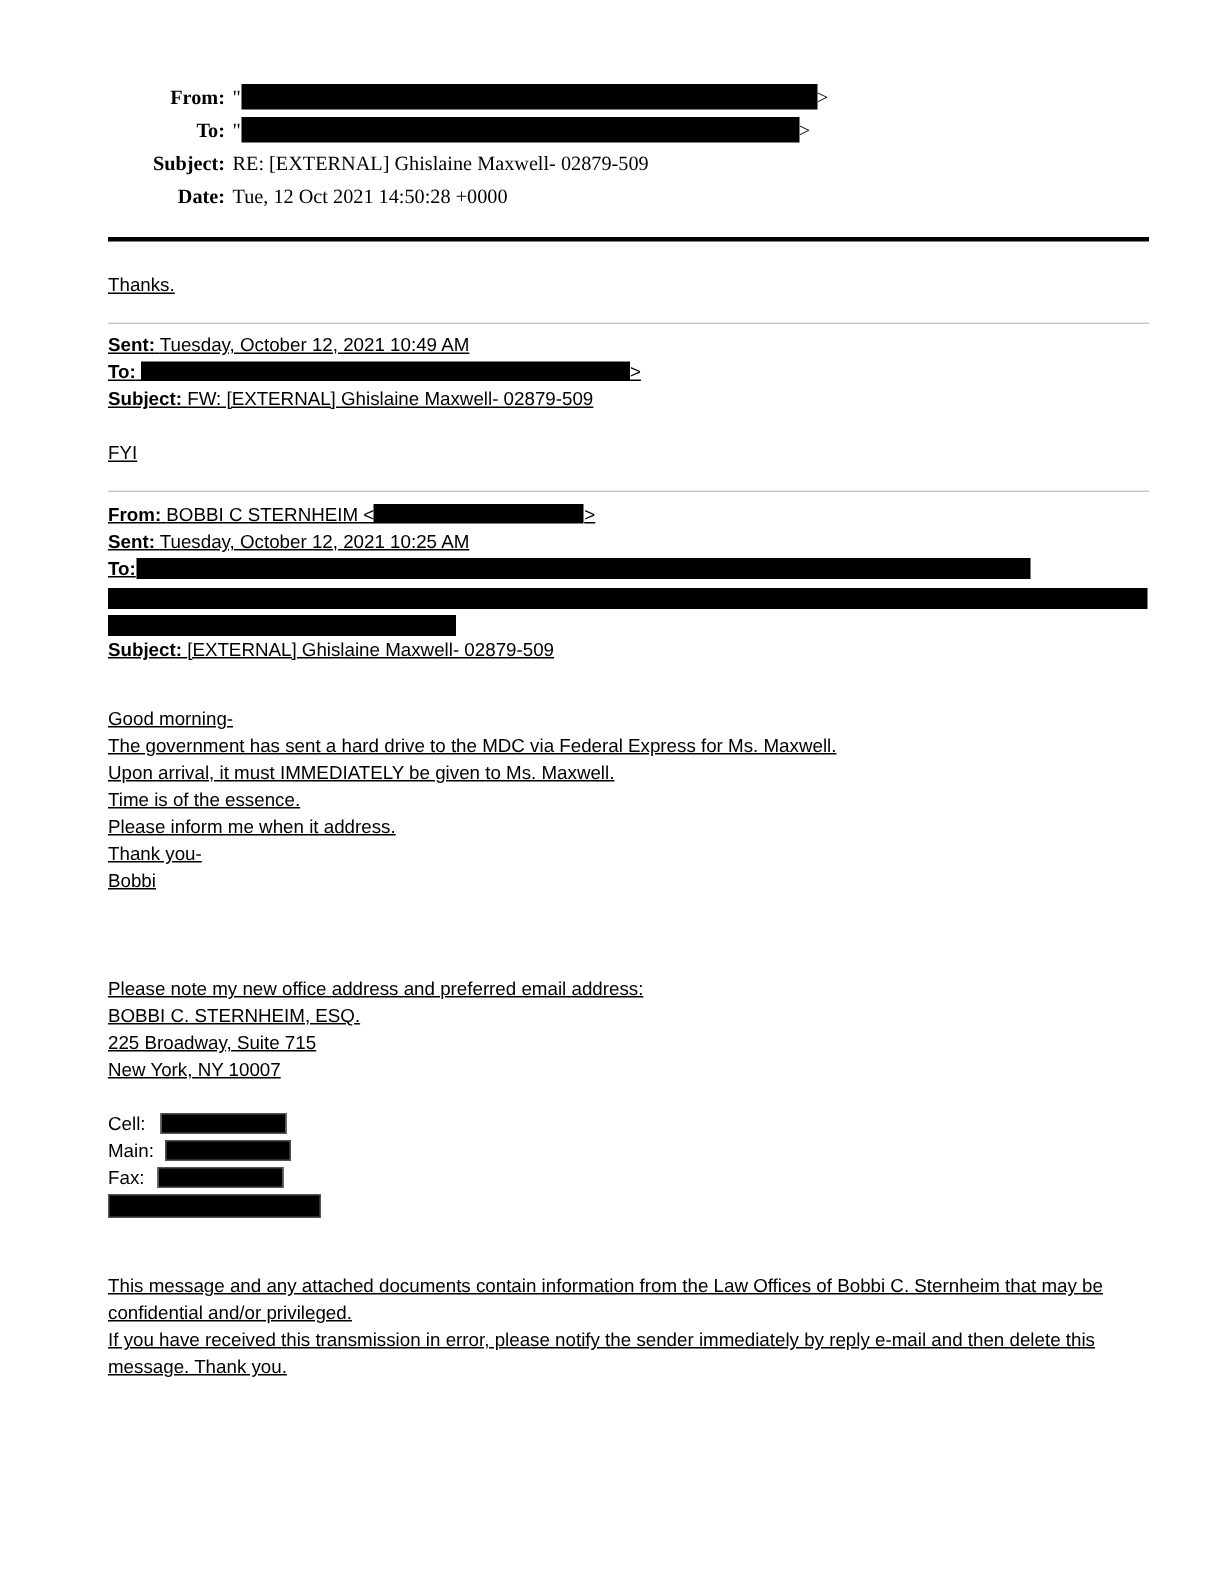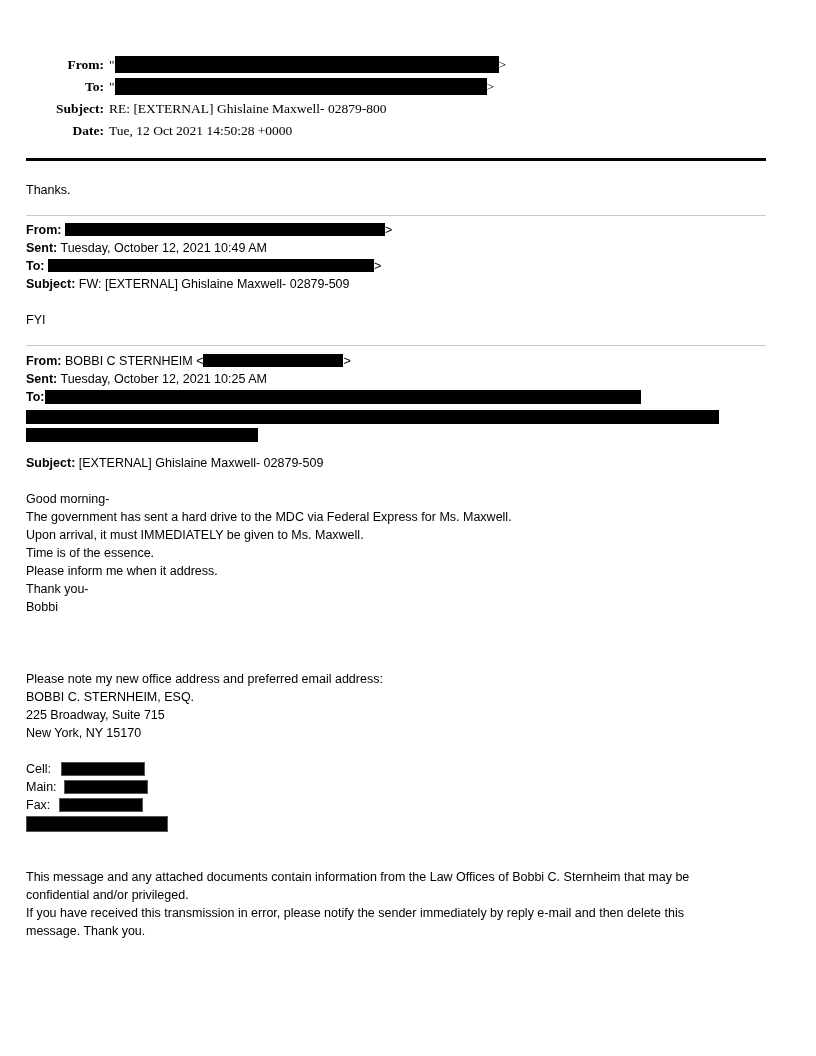--- a/index.html
+++ b/index.html
@@ -9,21 +9,21 @@
   }
   body {
     width: 816px;
     height: 1056px;
     position: relative;
     font-family: "Liberation Sans", sans-serif;
     color: #000;
     overflow: hidden;
   }
   .page {
-    padding: 54px 50px 0 26px; 
+    padding: 54px 50px 0 72px; 
   }
 
   
   .mail-header {
     font-family: "Liberation Serif", serif;
     font-size: 13.5px;
   }
   .hrow { display: flex; line-height: 22px; }
   .hlabel {
     flex: 0 0 78px;
@@ -32,21 +32,21 @@
   }
   .hvalue { margin-left: 5px; white-space: nowrap; }
 
   .rule-thick {
     border: none;
     border-top: 3px solid #000;
     margin: 16px 0 0 0;
   }
 
   
-  .sans { font-size: 12.5px; line-height: 18px; }
+  .sans { font-size: 12.5px; line-height: 18px; text-decoration: underline; }
   .divider {
     border: none;
     border-top: 1px solid #c9c9c9;
     margin: 0;
   }
   .erow { white-space: nowrap; }
   .elabel { font-weight: bold; }
 
   .para { white-space: nowrap; }
 
@@ -92,72 +92,71 @@
     <div class="hrow">
       <span class="hlabel">From:</span>
       <span class="hvalue"><span>"</span><span class="bar bar-e1"></span><span>&gt;</span></span>
     </div>
     <div class="hrow">
       <span class="hlabel">To:</span>
       <span class="hvalue"><span>"</span><span class="bar bar-e1-to"></span><span>&gt;</span></span>
     </div>
     <div class="hrow">
       <span class="hlabel">Subject:</span>
-      <span class="hvalue">RE: [EXTERNAL] Ghislaine Maxwell- 02879-800</span>
+      <span class="hvalue">RE: [EXTERNAL] Ghislaine Maxwell- 02879-509</span>
     </div>
     <div class="hrow">
       <span class="hlabel">Date:</span>
       <span class="hvalue">Tue, 12 Oct 2021 14:50:28 +0000</span>
     </div>
   </div>
 
   <hr class="rule-thick">
 
   <div class="sans para" style="margin-top:20px;">Thanks.</div>
 
   <hr class="divider" style="margin-top:16px;">
 
   <div class="sans" style="margin-top:5px;">
-    <div class="erow"><span class="elabel">From:</span> <span class="bar bar-e2-from"></span><span>&gt;</span></div>
     <div class="erow"><span class="elabel">Sent:</span> <span>Tuesday, October 12, 2021 10:49 AM</span></div>
     <div class="erow"><span class="elabel">To:</span> <span class="bar bar-e2-to"></span><span>&gt;</span></div>
     <div class="erow"><span class="elabel">Subject:</span> <span>FW: [EXTERNAL] Ghislaine Maxwell- 02879-509</span></div>
   </div>
 
   <div class="sans para" style="margin-top:18px;">FYI</div>
 
   <hr class="divider" style="margin-top:16px;">
 
   <div class="sans" style="margin-top:6px;">
     <div class="erow"><span class="elabel">From:</span> <span>BOBBI C STERNHEIM &lt;</span><span class="bar bar-e3-from"></span><span>&gt;</span></div>
     <div class="erow"><span class="elabel">Sent:</span> <span>Tuesday, October 12, 2021 10:25 AM</span></div>
     <div>
       <div class="erow"><span class="elabel">To:</span><span class="bar bar-to-1"></span></div>
       <div class="bar-block bar-to-2"></div>
       <div class="bar-block bar-to-3"></div>
     </div>
-    <div class="erow" style="margin-top:12px;"><span class="elabel">Subject:</span> <span>[EXTERNAL] Ghislaine Maxwell- 02879-509</span></div>
+    <div class="erow" style="margin-top:0;"><span class="elabel">Subject:</span> <span>[EXTERNAL] Ghislaine Maxwell- 02879-509</span></div>
   </div>
 
-  <div class="sans" style="margin-top:18px;">
+  <div class="sans" style="margin-top:28px;">
     <div class="para">Good morning-</div>
     <div class="para">The government has sent a hard drive to the MDC via Federal Express for Ms. Maxwell.</div>
     <div class="para">Upon arrival, it must IMMEDIATELY be given to Ms. Maxwell.</div>
     <div class="para">Time is of the essence.</div>
     <div class="para">Please inform me when it address.</div>
     <div class="para">Thank you-</div>
     <div class="para">Bobbi</div>
   </div>
 
   <div class="sans para" style="margin-top:54px;">Please note my new office address and preferred email address:</div>
 
   <div class="sans" style="">
     <div class="para">BOBBI C. STERNHEIM, ESQ.</div>
     <div class="para">225 Broadway, Suite 715</div>
-    <div class="para">New York, NY 15170</div>
+    <div class="para">New York, NY 10007</div>
   </div>
 
   <div class="sans" style="margin-top:18px;">
     <div class="phone-row"><span class="plabel plabel-cell">Cell:</span><span class="bar bar-phone"></span></div>
     <div class="phone-row"><span class="plabel plabel-main">Main:</span><span class="bar bar-phone"></span></div>
     <div class="phone-row"><span class="plabel plabel-fax">Fax:</span><span class="bar bar-phone"></span></div>
     <div class="bar-block bar-standalone"></div>
   </div>
 
   <div class="sans" style="margin-top:36px;">

